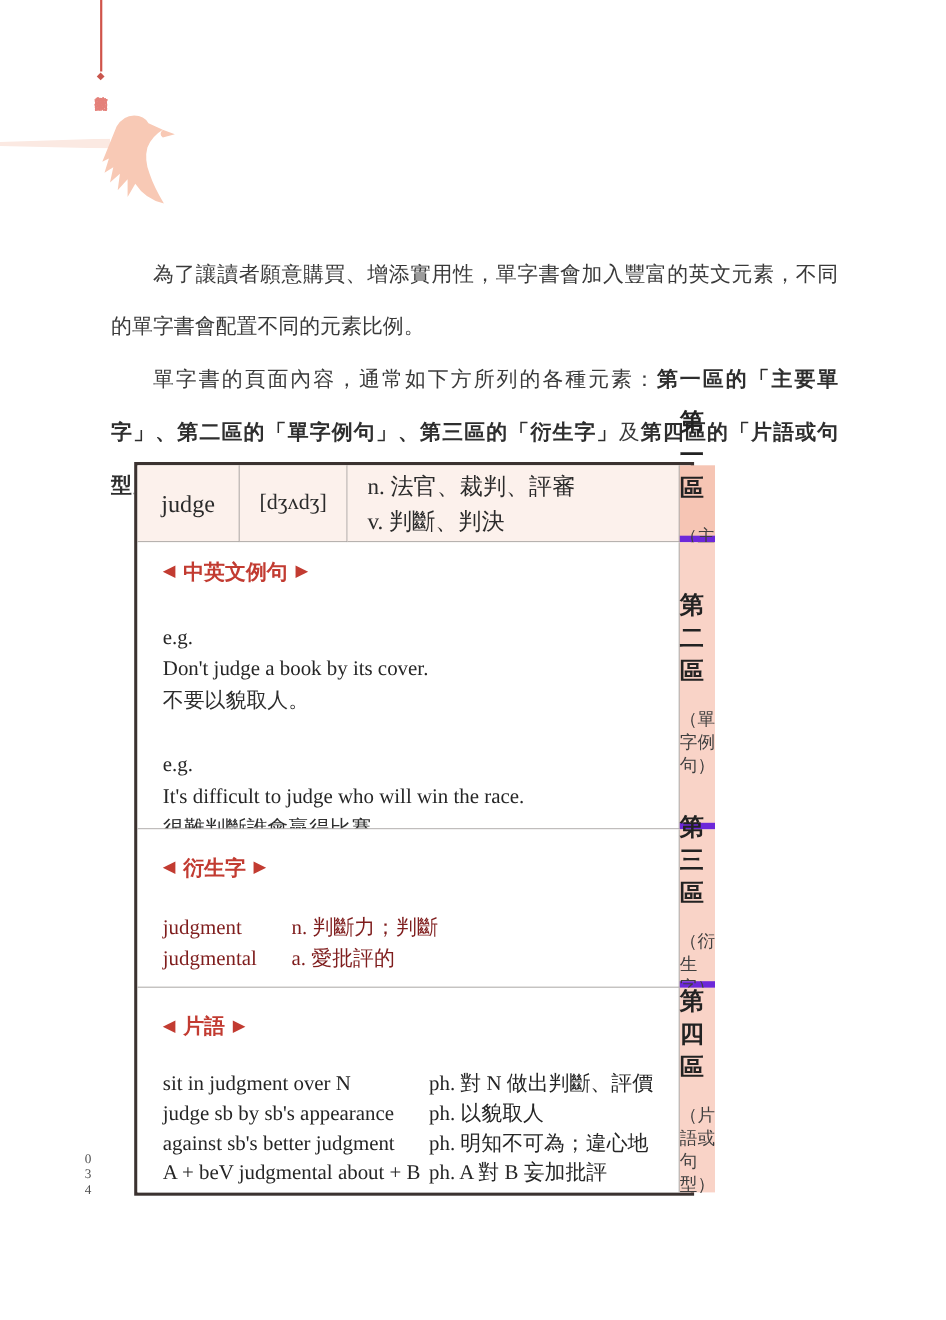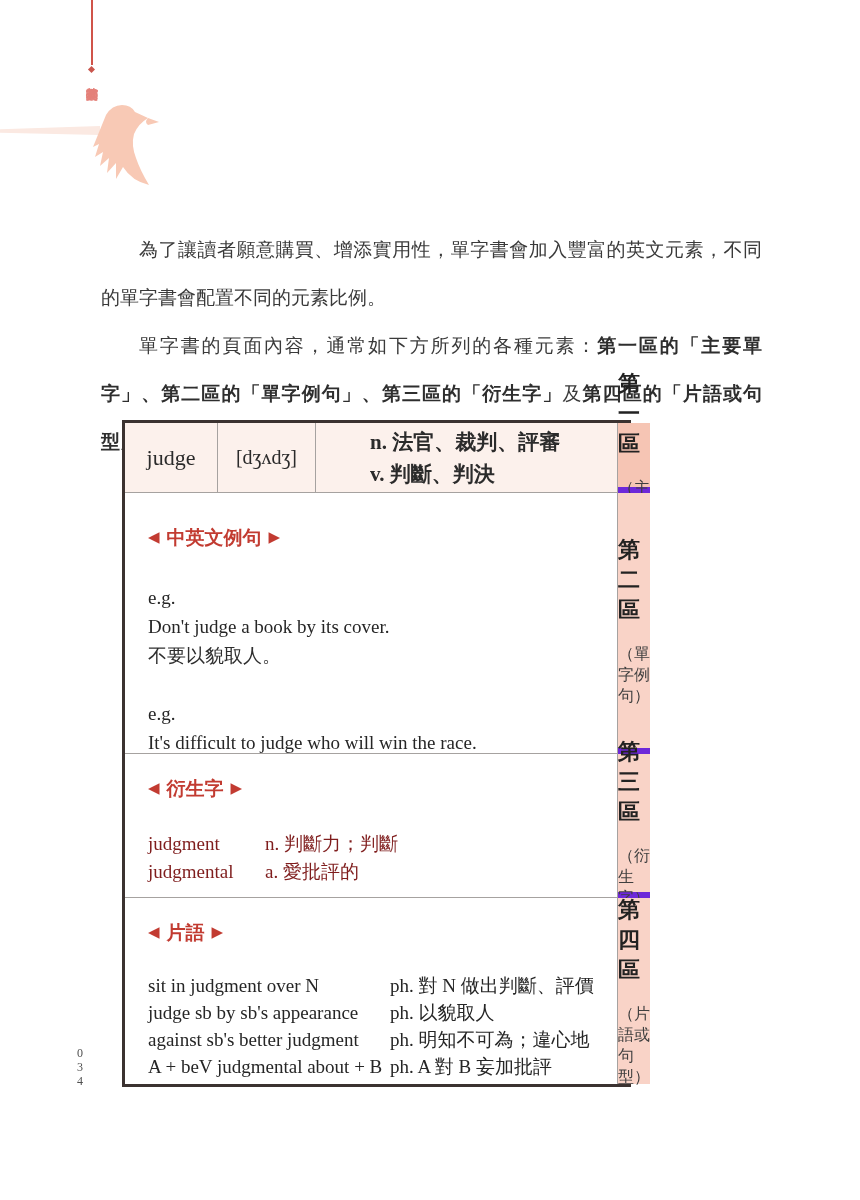--- a/index.html
+++ b/index.html
@@ -39,36 +39,36 @@
     box-sizing:border-box;border:3px solid #3b3230;background:#fff;
     display:grid;grid-template-columns:93px 98px 302px 1fr;
     grid-template-rows:70px 261px 144px 186px;
   }
   .cell{box-sizing:border-box;}
   .hcell{
     background:#fcf1ec;border-right:1px solid #a6a2a0;border-bottom:1px solid #a6a2a0;
     display:flex;align-items:center;justify-content:center;
   }
   .defs-cell{justify-content:flex-start;padding-left:18px;}
-  .defs{font-size:21px;font-weight:700;line-height:32px;color:#2b2b2b;margin-left:36px;}
+  .defs{font-size:21px;font-weight:400;line-height:32px;color:#2b2b2b;}
   .headword{font-size:22px;color:#2b2b2b;}
   .phonetic{font-size:20px;color:#2b2b2b;}
 
   .zone{
     background:#f9d3c7;border-bottom:6px solid #6d28d9;
     display:flex;flex-direction:column;align-items:center;justify-content:center;
   }
   .zone.first{background:#f6c5b4;}
   .zone.last{border-bottom:none;}
   .zone .ztitle{font-size:22px;font-weight:700;color:#222;}
   .zone .zsub{font-size:16px;color:#3f3f3f;margin-top:19px;}
 
   .main{
     grid-column:1/4;background:#fff;border-right:1px solid #a6a2a0;
-    border-bottom:1px solid #a6a2a0;padding:32px 10px 0 23px;overflow:hidden;
+    border-bottom:1px solid #a6a2a0;padding:14px 10px 0 23px;overflow:hidden;
   }
   .main.last{border-bottom:none;}
   .section-label{
     color:#c23b31;font-weight:700;font-size:19px;margin:0 0 32px 0;
     font-family:"Liberation Sans","DejaVu Sans",sans-serif;
   }
   .section-label .tri{font-size:15px;position:relative;top:-2px;}
   .section-label .tri.l{margin-right:7px;}
   .section-label .tri.r{margin-left:7px;}
 

